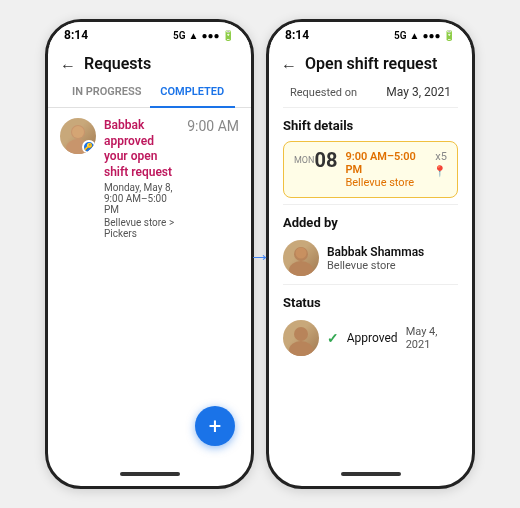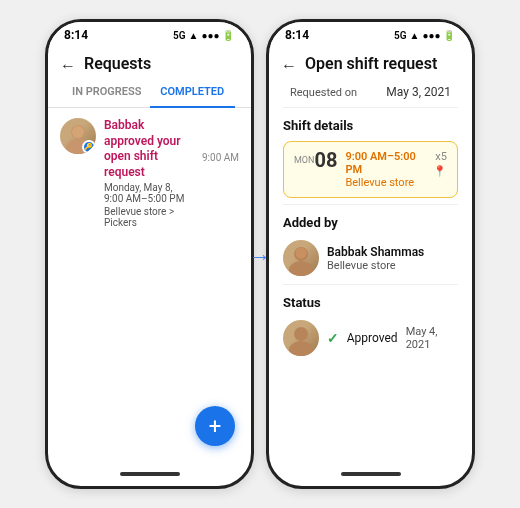--- a/index.html
+++ b/index.html
@@ -130,21 +130,21 @@
       border: 2px solid #fff;
       display: flex;
       align-items: center;
       justify-content: center;
       font-size: 7px;
       color: white;
     }
     .notif-content { flex: 1; }
     .notif-title { font-size: 12px; font-weight: 600; color: #be185d; line-height: 1.3; }
     .notif-sub { font-size: 10px; color: #555; margin-top: 2px; }
-    .notif-time { font-size: 10px; color: #888; white-space: nowrap; margin-top: 34px; }
+    .notif-time { font-size: 14px; color: #888; white-space: nowrap; }
 
     
     .fab {
       position: absolute;
       bottom: 40px;
       right: 16px;
       width: 40px;
       height: 40px;
       background: #1a73e8;
       border-radius: 50%;

